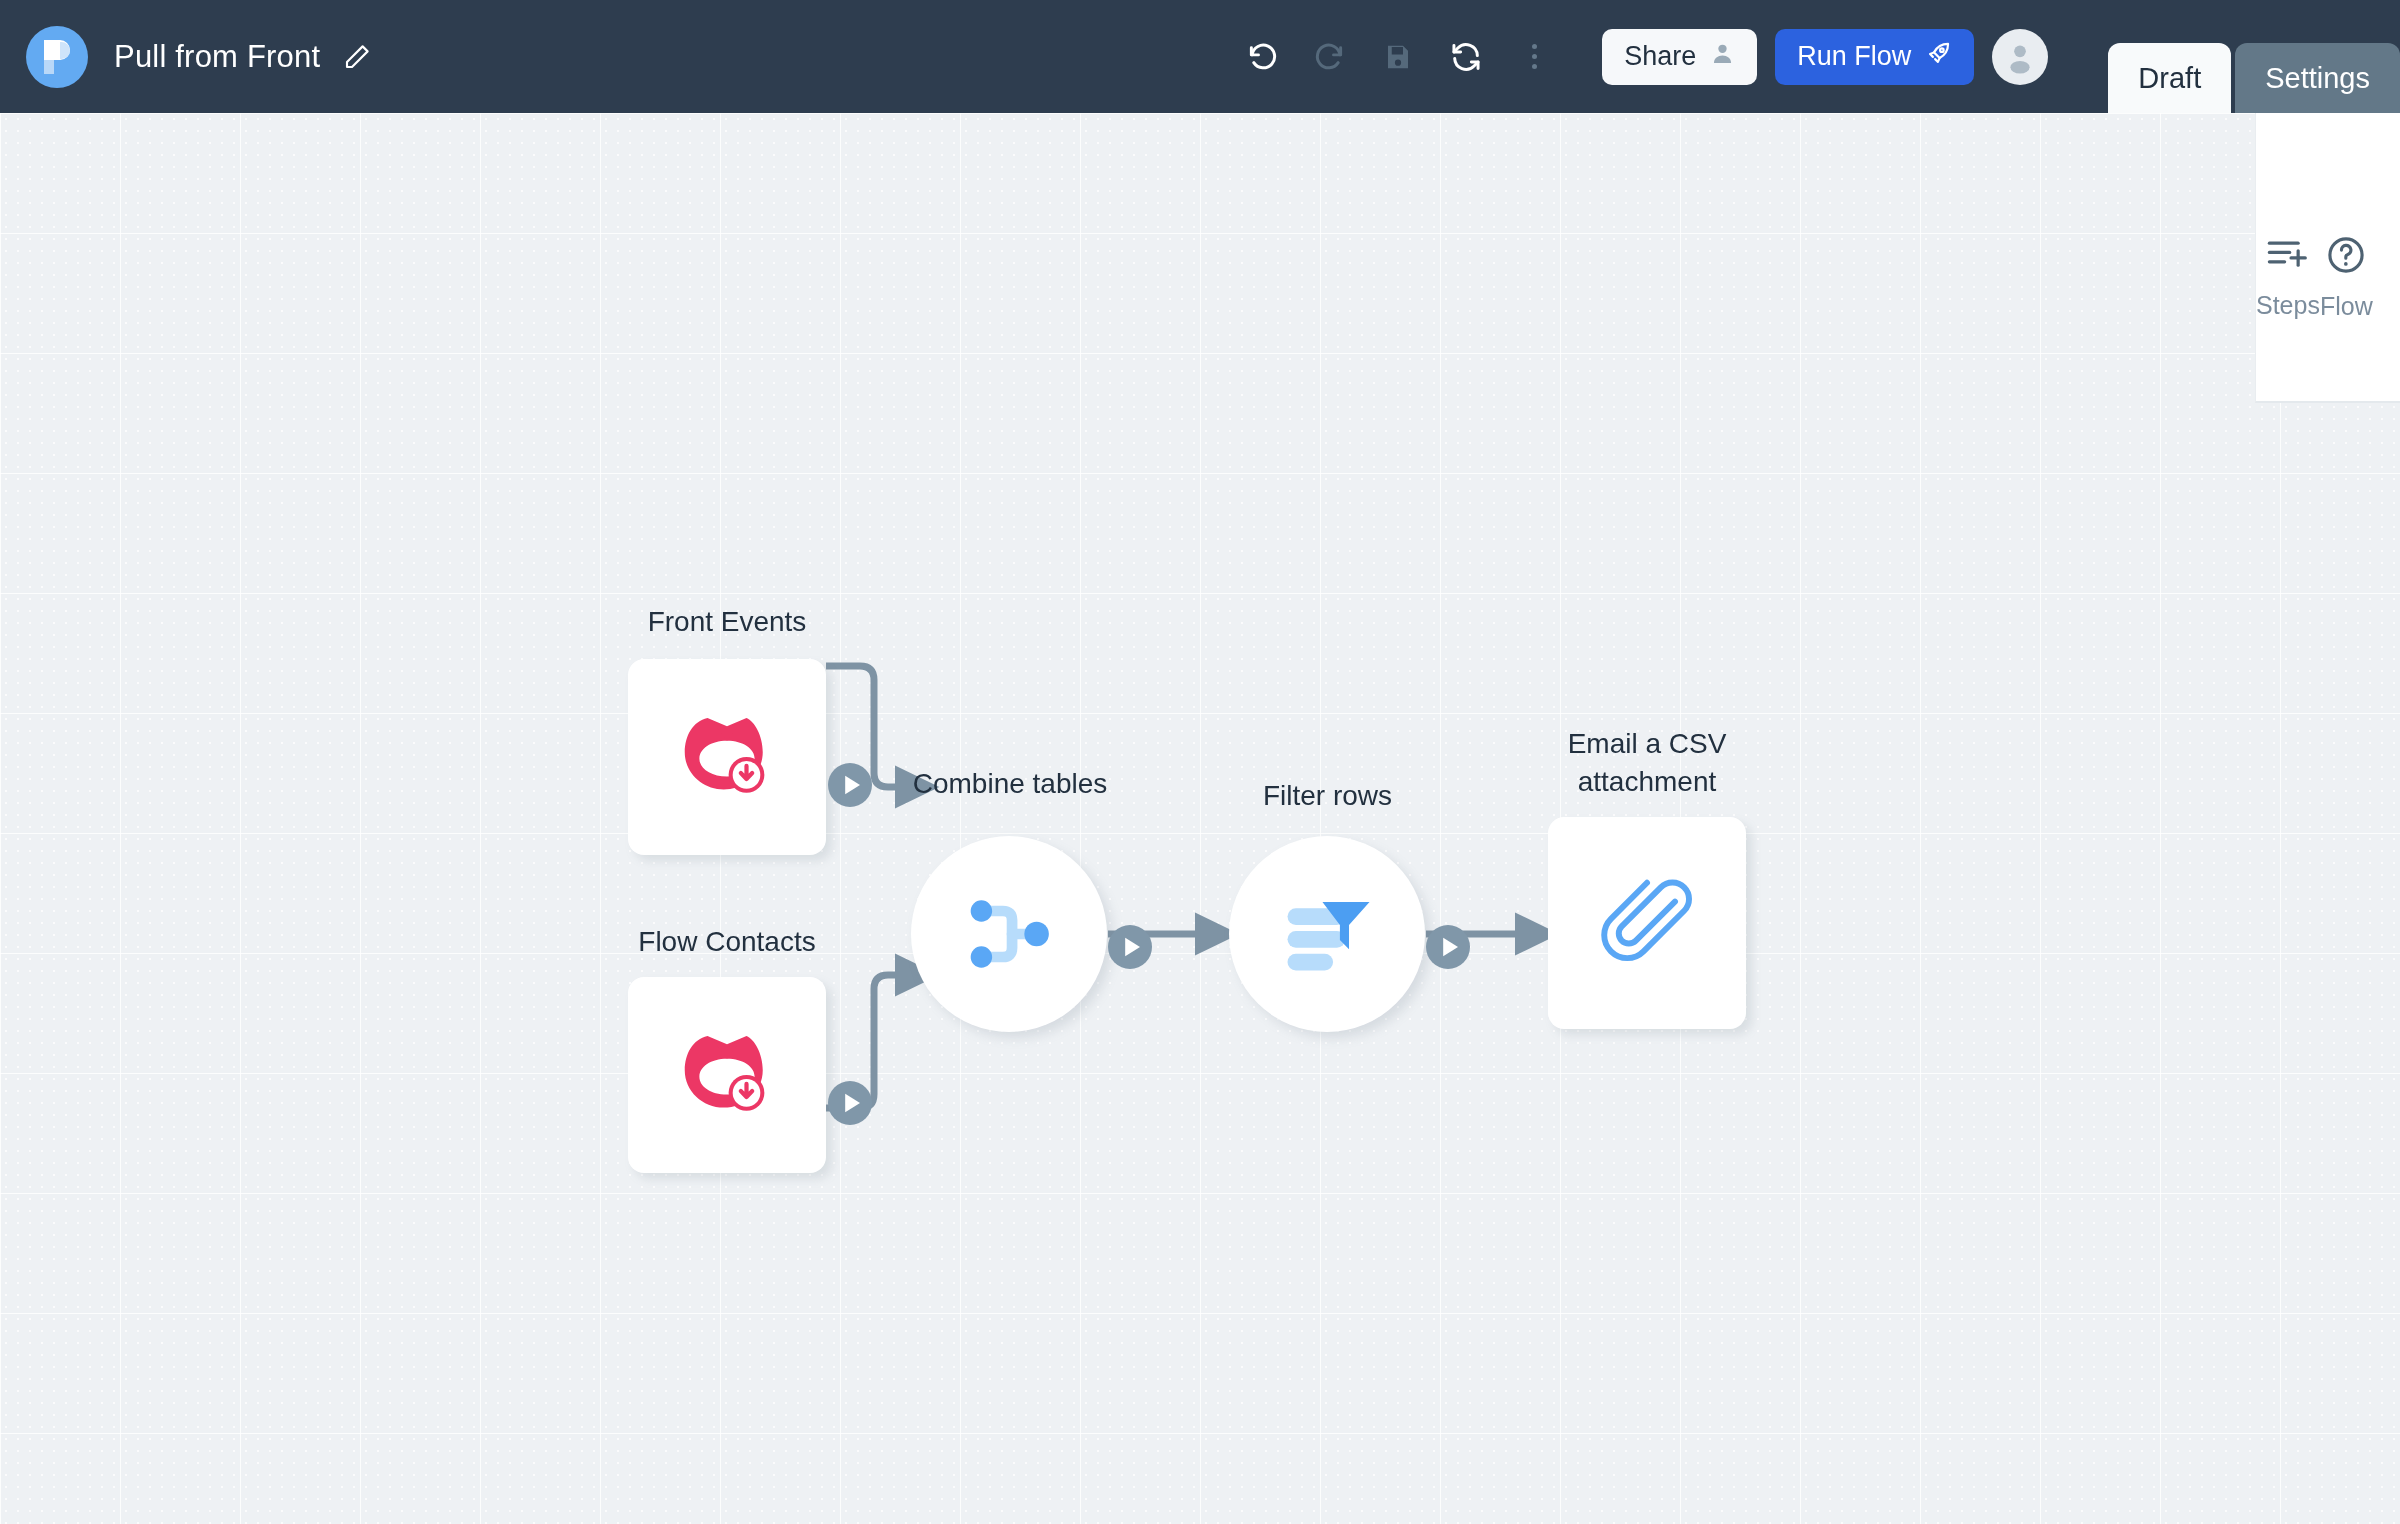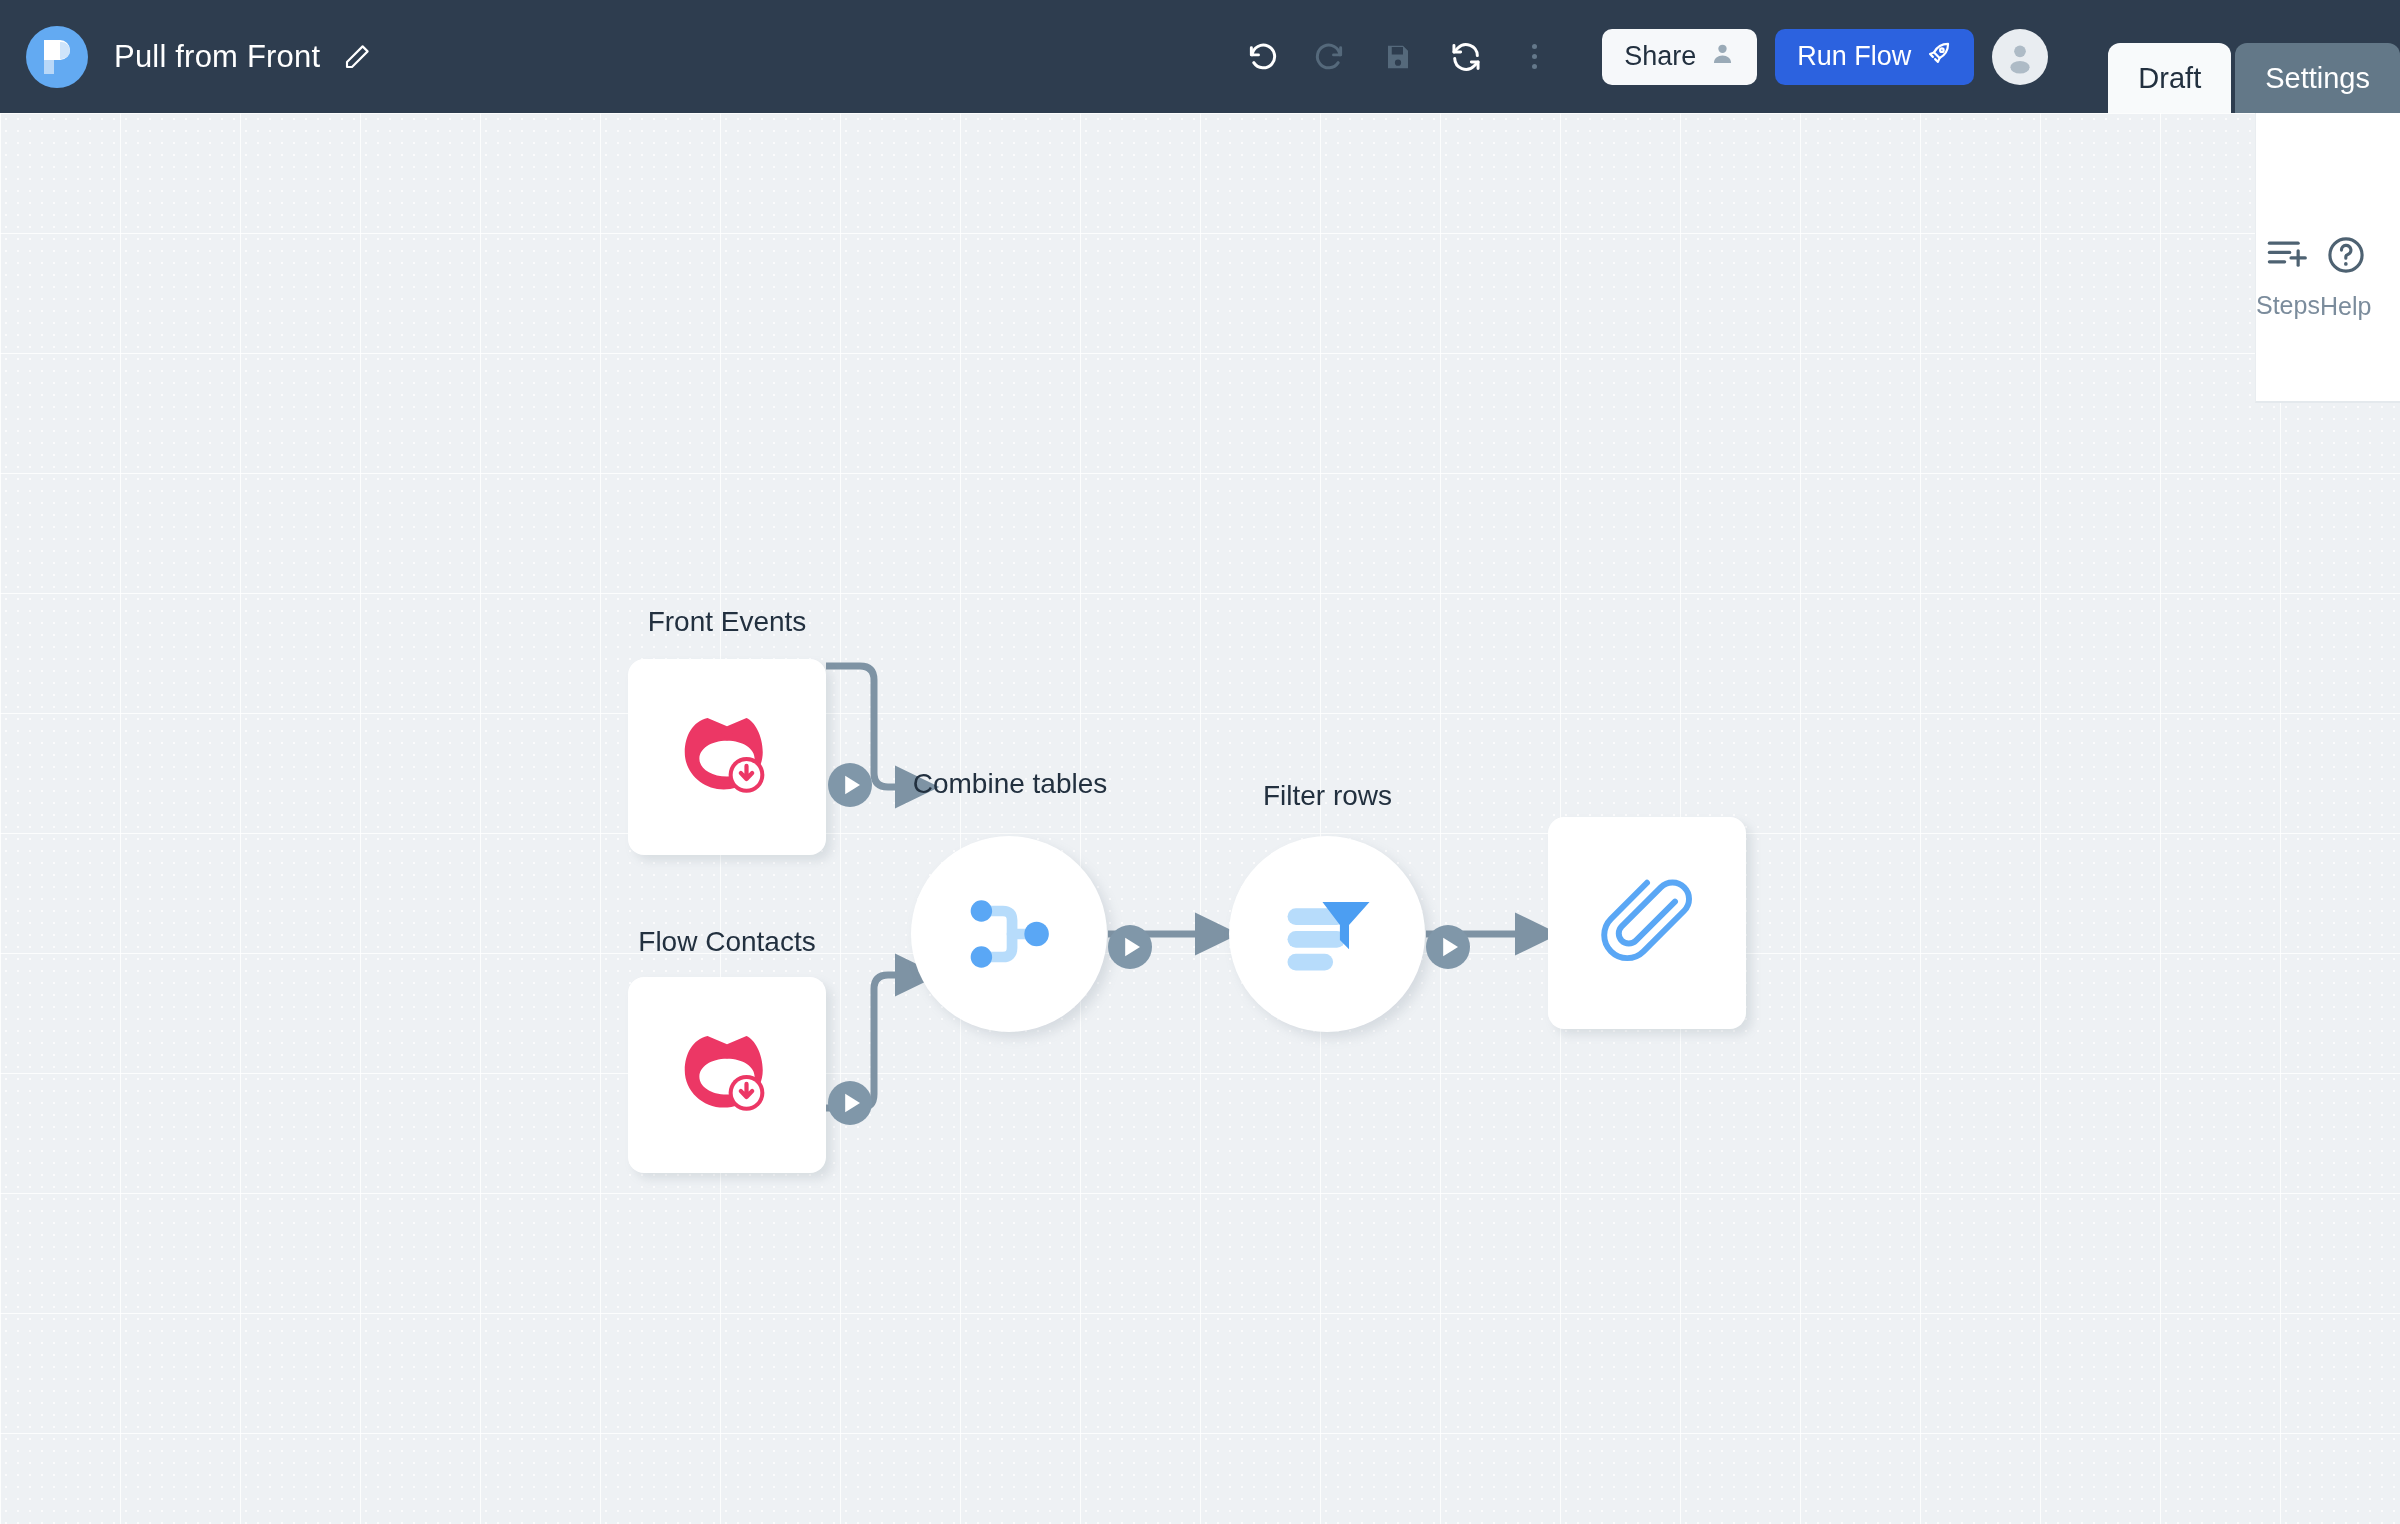--- a/index.html
+++ b/index.html
@@ -307,20 +307,22 @@
     <div class="node-label" style="left:1205px; top:664px; width:245px;">Filter rows</div>
     <div class="circ" style="left:1229px; top:723px; width:196px; height:196px;">
       <svg width="92" height="82" viewBox="0 0 60 54">
         <rect x="4" y="10" width="38" height="11" rx="5.5" fill="#b7dcfb"></rect>
         <rect x="4" y="25" width="38" height="11" rx="5.5" fill="#b7dcfb"></rect>
         <rect x="4" y="40" width="30" height="11" rx="5.5" fill="#b7dcfb"></rect>
         <path d="M27 6 H58 L44.5 21 V37 L38.5 31 V21 Z" fill="#4c9ef2"></path>
       </svg>
     </div>
 
+    <div class="node-label" style="left:1528px; top:612px; width:238px;">Email a CSV
+attachment</div>
     <div class="card" style="left:1548px; top:704px; width:198px; height:212px;">
       <svg width="92" height="92" viewBox="0 0 24 24" fill="none" stroke="#5aa7f5" stroke-width="1.55" stroke-linecap="round" stroke-linejoin="round">
         <path d="M19.3 6.4 L9.1 16.6a2.6 2.6 0 1 1-3.7-3.7L15.6 2.7a4.3 4.3 0 0 1 6.1 6.1L11.1 19.4a6 6 0 0 1-8.5-8.5L12 1.5"></path>
       </svg>
     </div>
 
     <div style="position:absolute; left:826px; top:648px;">
       <svg width="48" height="48" viewBox="0 0 24 24">
         <circle cx="12" cy="12" r="11" fill="#8097a9"></circle>
         <path d="M9.6 7.4 L17 12 L9.6 16.6 Z" fill="#ffffff"></path>
@@ -363,17 +365,17 @@
     </div>
 
     <div class="side-item">
       <span>
         <svg width="42" height="42" viewBox="0 0 24 24" fill="none" stroke="#4e6272" stroke-width="1.8" stroke-linecap="round" stroke-linejoin="round">
           <circle cx="12" cy="12" r="9.2"></circle>
           <path d="M9.4 9.2a2.7 2.7 0 1 1 3.4 2.6c-.6.2-.9.8-.9 1.4v.6"></path>
           <circle cx="11.9" cy="17.1" r="1.05" fill="#4e6272" stroke="none"></circle>
         </svg>
       </span>
-      <span class="side-label">Help</span>
+      <span class="side-label">Flow</span>
     </div>
   </div>
 
 </div>
 
 </body></html>

